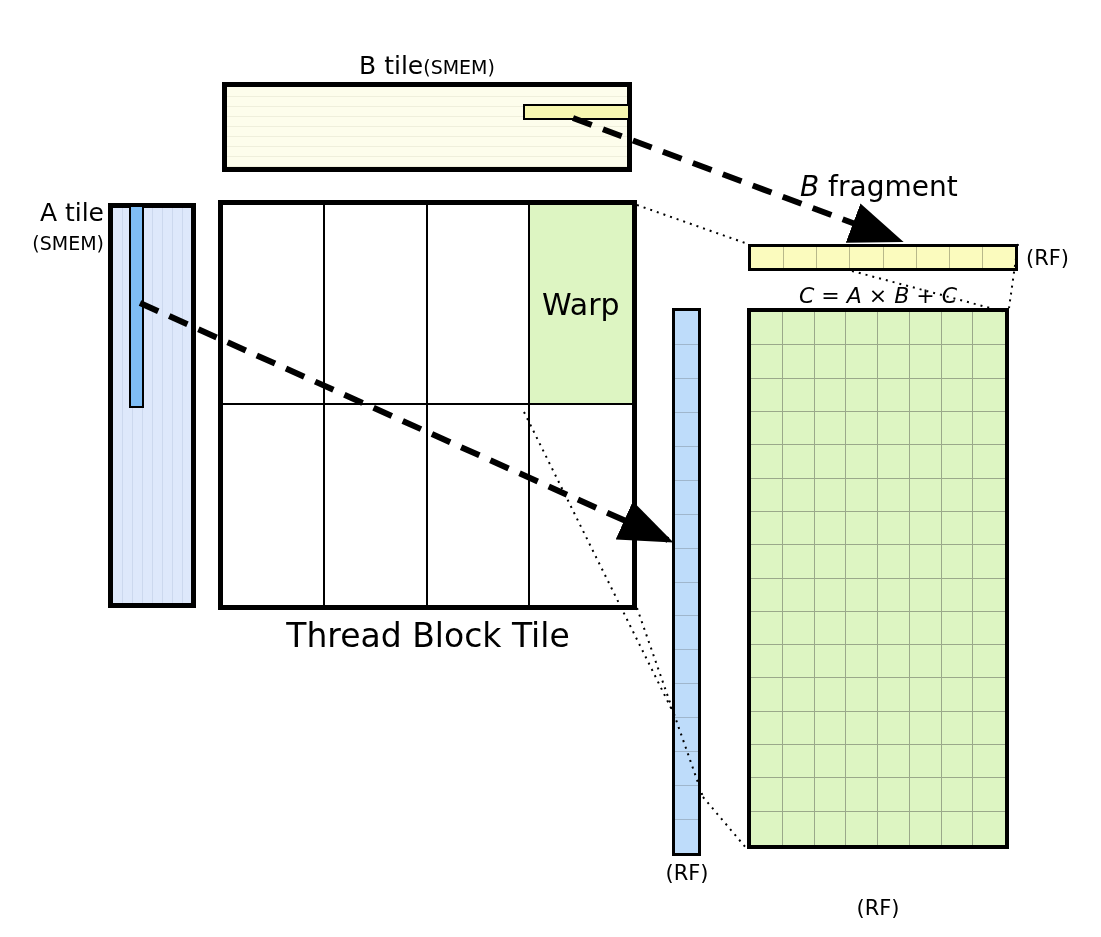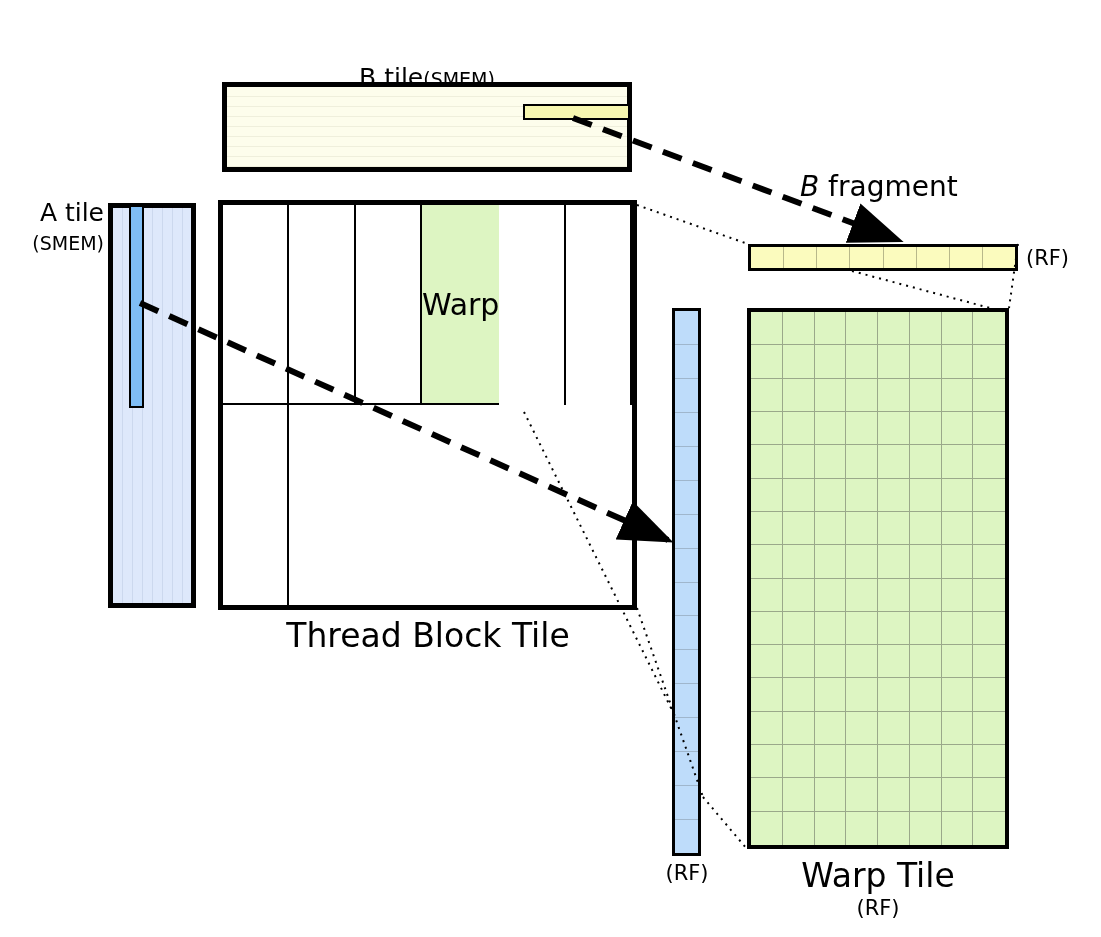--- a/index.html
+++ b/index.html
@@ -27,21 +27,21 @@
   
   #b-tile{
     left:222px; top:82px; width:410px; height:90px;
     background:#fdfdec;
     background-image:repeating-linear-gradient(
        to bottom,
        #fdfdec 0px, #fdfdec 9px,
        #efefdc 9px, #efefdc 10px);
   }
   #b-tile-label{
-    position:absolute; left:222px; top:64px; width:410px;
+    position:absolute; left:222px; top:52px; width:410px;
     text-align:center; font-size:25px; line-height:28px; white-space:nowrap;
   }
   #b-tile-label .sub{font-size:19px;}
   #b-tile-strip{
     position:absolute; left:523px; top:104px; width:107px; height:16px;
     background:#f7f7b0; border:2px solid #000000; box-sizing:border-box;
   }
 
   
   #a-tile{
@@ -63,21 +63,21 @@
   }
 
   
   #tb-tile{
     left:218px; top:200px; width:419px; height:410px;
     background:#ffffff;
   }
   #tb-grid{
     position:absolute; left:0; top:0; right:0; bottom:0;
     display:grid;
-    grid-template-columns:repeat(6,1fr);
+    grid-template-columns:repeat(4,1fr);
     grid-template-rows:repeat(2,1fr);
   }
   #tb-grid .cell{
     border-right:2px solid #000000;
     border-bottom:2px solid #000000;
     box-sizing:border-box;
     position:relative;
   }
   #tb-grid .cell:nth-child(4n){border-right:none;}
   #tb-grid .cell:nth-child(n+5){border-bottom:none;}
@@ -227,20 +227,23 @@
     <div class="fr"></div>
     <div class="fr"></div>
     <div class="fr"></div>
     <div class="fr"></div>
     <div class="fr"></div>
     <div class="fr"></div>
     <div class="fr"></div>
   </div>
   <div id="a-frag-rf">(RF)</div>
 
+  <div id="warp-eq">
+    <span class="it">C</span><span> = </span><span class="it">A</span><span> × </span><span class="it">B</span><span> + </span><span class="it">C</span>
+  </div>
   <div id="warp-tile" class="box">
     <div id="warp-grid" style="grid-template-columns: repeat(8, 1fr); grid-template-rows: repeat(16, 1fr);">
         <div class="wc"></div>
         <div class="wc"></div>
         <div class="wc"></div>
         <div class="wc"></div>
         <div class="wc"></div>
         <div class="wc"></div>
         <div class="wc"></div>
         <div class="wc" style="border-right: none;"></div>
@@ -359,21 +362,20 @@
         <div class="wc" style="border-bottom: none;"></div>
         <div class="wc" style="border-bottom: none;"></div>
         <div class="wc" style="border-bottom: none;"></div>
         <div class="wc" style="border-bottom: none;"></div>
         <div class="wc" style="border-bottom: none;"></div>
         <div class="wc" style="border-bottom: none;"></div>
         <div class="wc" style="border-bottom: none;"></div>
         <div class="wc" style="border-right: none; border-bottom: none;"></div>
       </div>
   </div>
-  <div id="warp-tile-label">Warp Tile</div>
   <div id="warp-tile-rf">(RF)</div>
 
   <svg class="overlay" viewBox="0 0 1101 937">
     <defs>
       <marker id="arrowhead" markerWidth="9" markerHeight="7" refX="8" refY="3.5" orient="auto" markerUnits="strokeWidth">
         <polygon points="0 0, 9 3.5, 0 7" fill="#000000"></polygon>
       </marker>
     </defs>
 
     <line x1="573" y1="118" x2="898" y2="240" stroke="#000000" stroke-width="6" stroke-dasharray="20 12" marker-end="url(#arrowhead)"></line>

